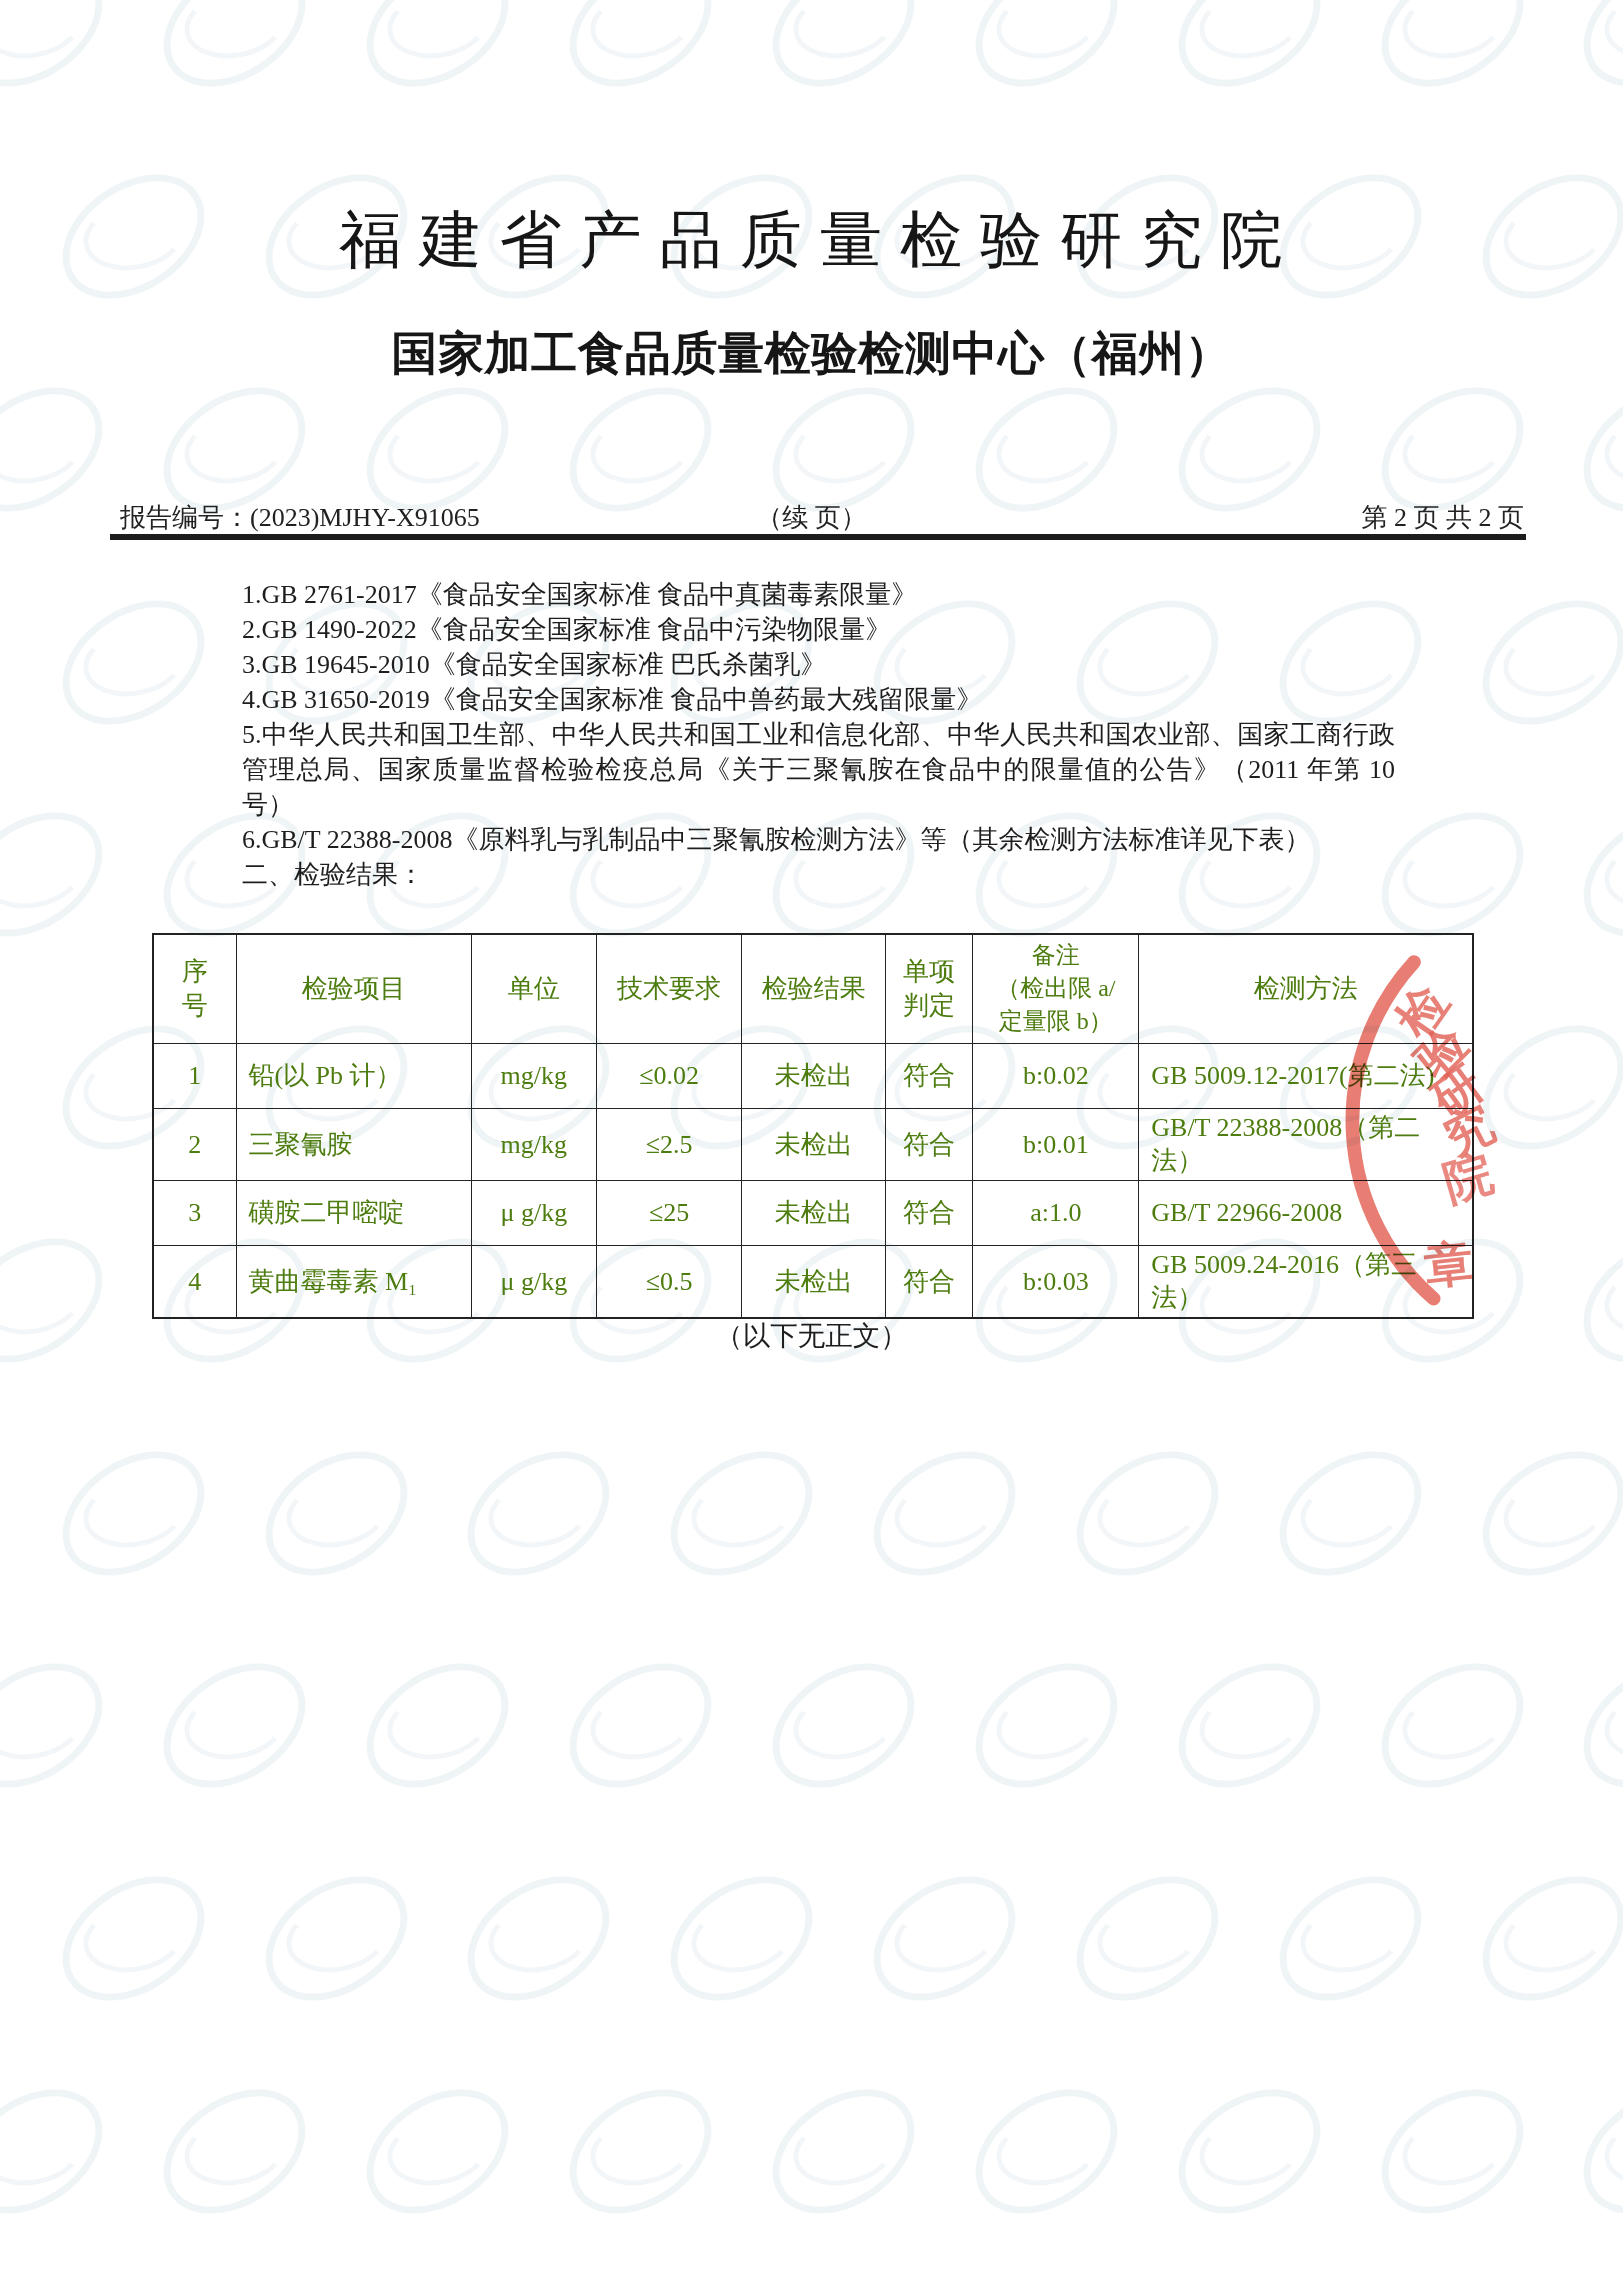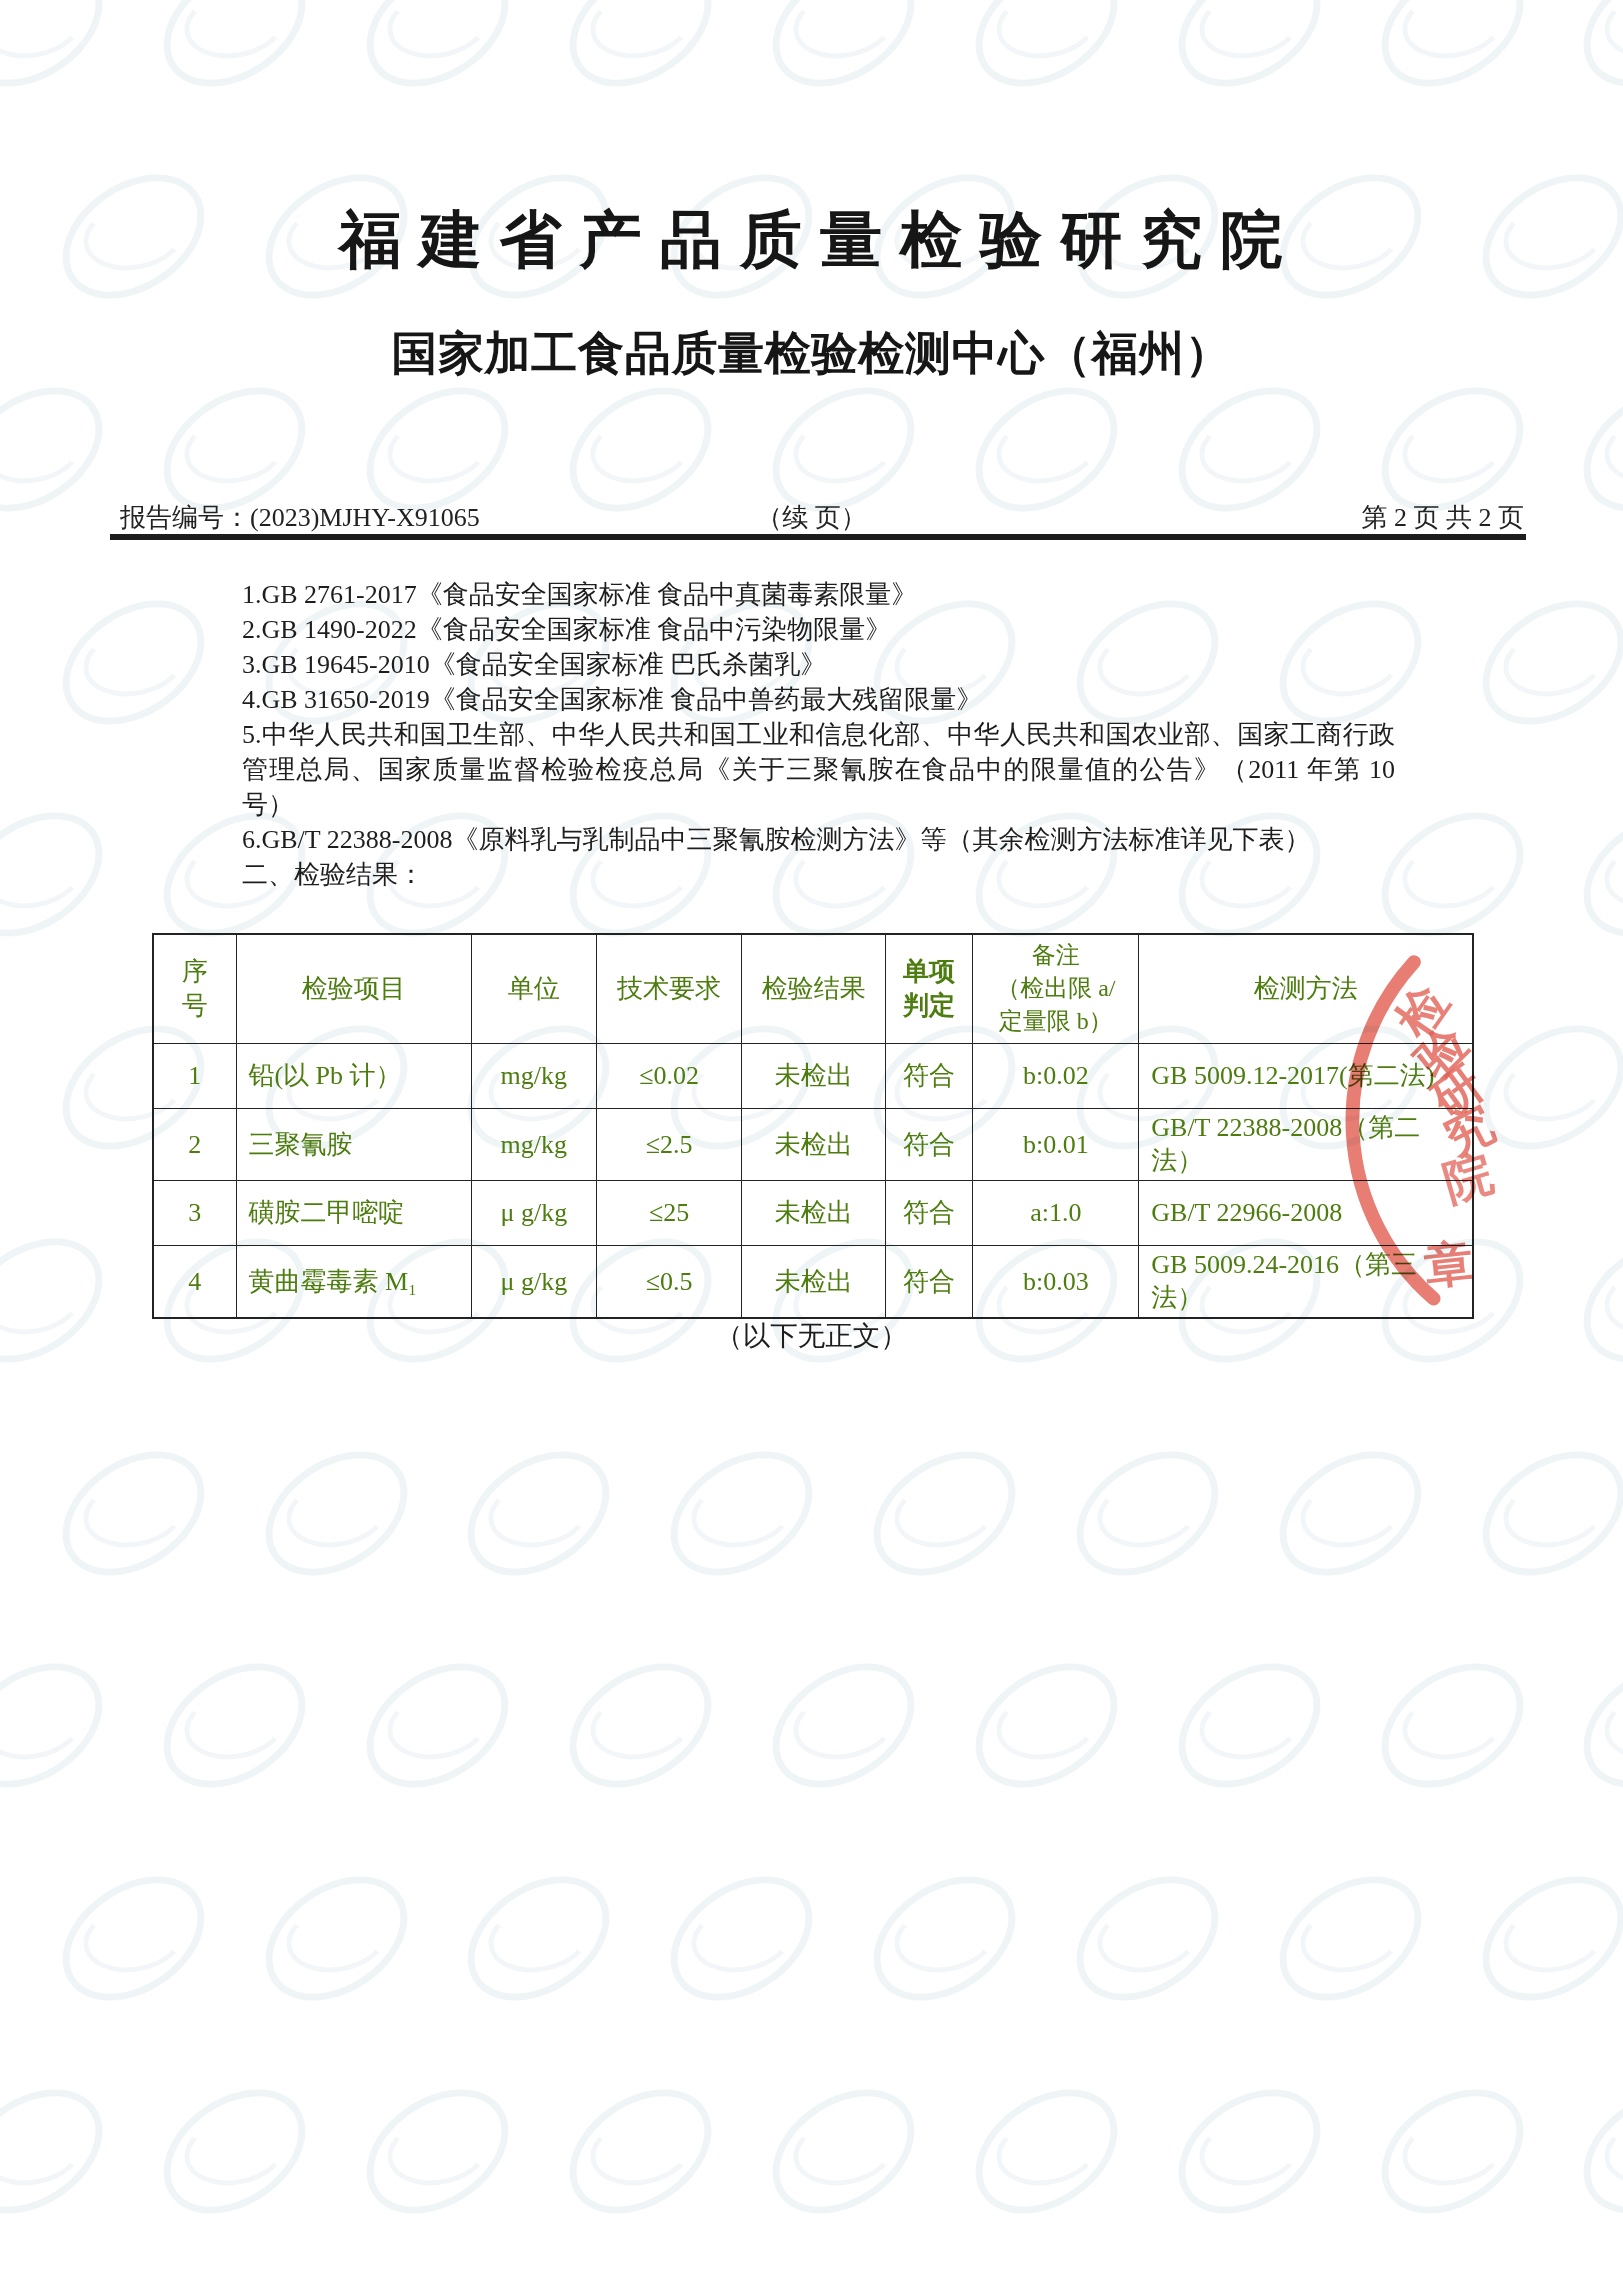--- a/index.html
+++ b/index.html
@@ -18,21 +18,21 @@
   .wm::after {
     content:""; position:absolute; inset:13px 19.6px;
     border:5.9px solid rgba(158,186,198,0.13); border-radius:50%;
     border-top-color:transparent; border-right-color:transparent;
     transform:rotate(24deg);
   }
   
   .abs { position:absolute; z-index:1; }
   .org-title {
     top:198px; left:0; width:100%; text-align:center;
-    font-size:62px; font-weight:700; color:#161616; letter-spacing:1.3px;
+    font-size:62px; font-weight:400; color:#161616; letter-spacing:1.3px;
     white-space:nowrap;
   }
   .center-title {
     top:323px; left:0; width:100%; text-align:center;
     font-size:46px; font-weight:700; color:#161616; letter-spacing:0.7px;
   }
   .report-title {
     top:403px; left:0; width:100%; text-align:center;
     font-size:52px; font-weight:700; color:#161616; letter-spacing:6.5px;
   }
@@ -53,21 +53,21 @@
     border-collapse:collapse; table-layout:fixed;
     font-size:26px; color:#4d7c0f; border:2.6px solid #222;
   }
   .results-table td {
     border:1.6px solid #232323; text-align:center; vertical-align:middle;
     padding:2.6px 5.2px; line-height:33px; overflow:hidden;
   }
   .results-table tr.head-row { height:109px; }
   .results-table tr.data-row { height:65px; }
   .narrow { width:1.15em; margin:0 auto; word-break:break-all; line-height:34px; }
-  .wrap2 { width:2.3em; margin:9px auto; word-break:break-all; line-height:34px;font-weight:bold; }
+  .wrap2 { width:2.3em; margin:9px auto; word-break:break-all; line-height:34px; }
   .remark-head { font-size:24px; line-height:30px; }
   td.item-cell, td.method-cell { text-align:left; padding-left:11.8px; }
   
   .no-more { top:1318px; left:0; width:100%; text-align:center; font-size:27.5px; color:#1e1e1e; }
   
   .stamp {
     position:absolute; z-index:3; left:1316px; top:929px;
     width:183px; height:419px; mix-blend-mode:multiply; opacity:0.9;
   }
   .stamp text {

